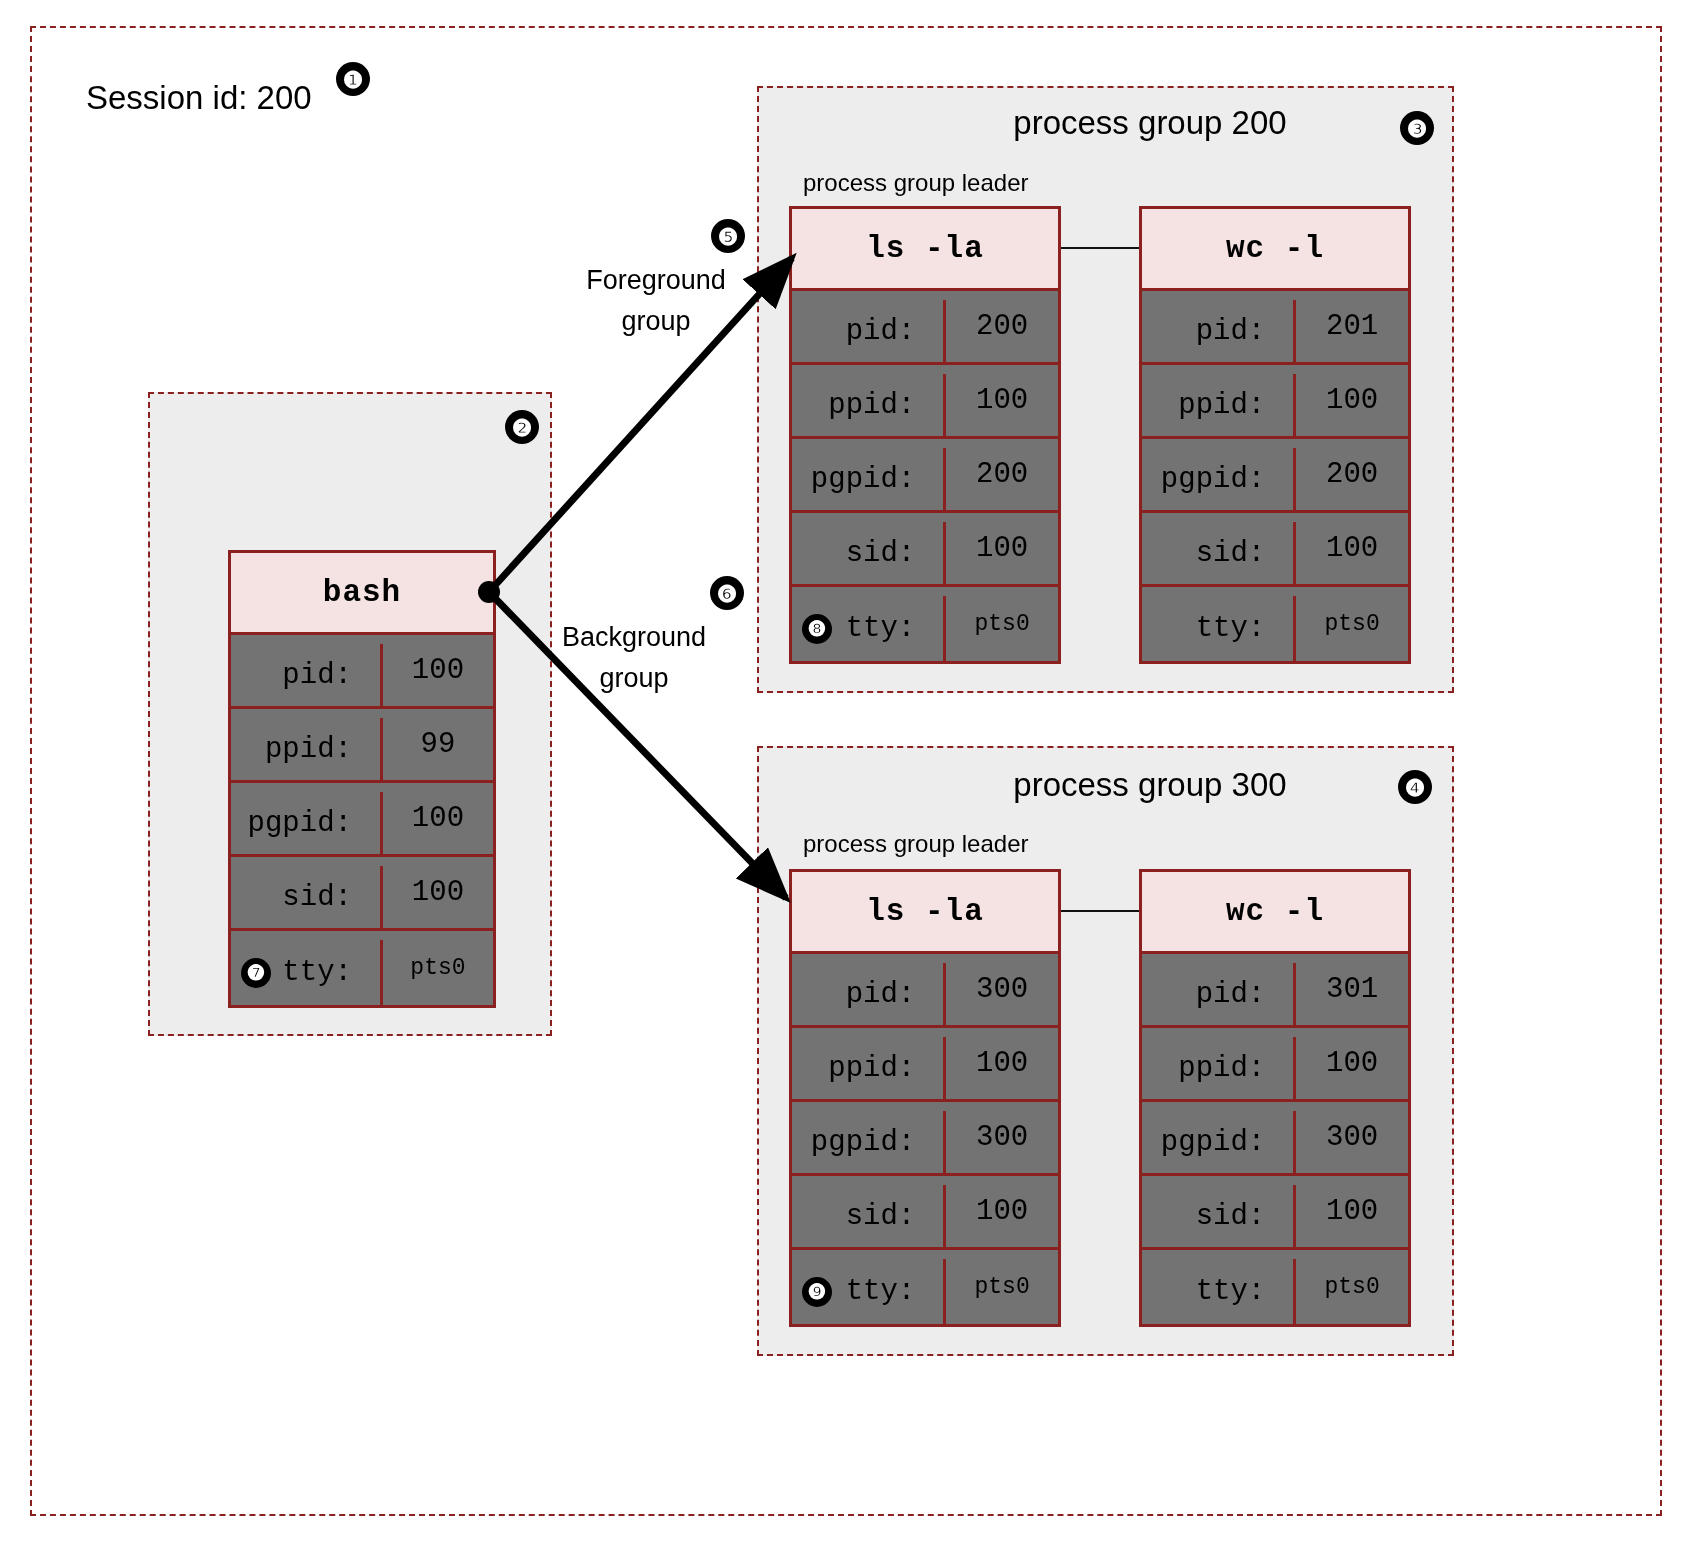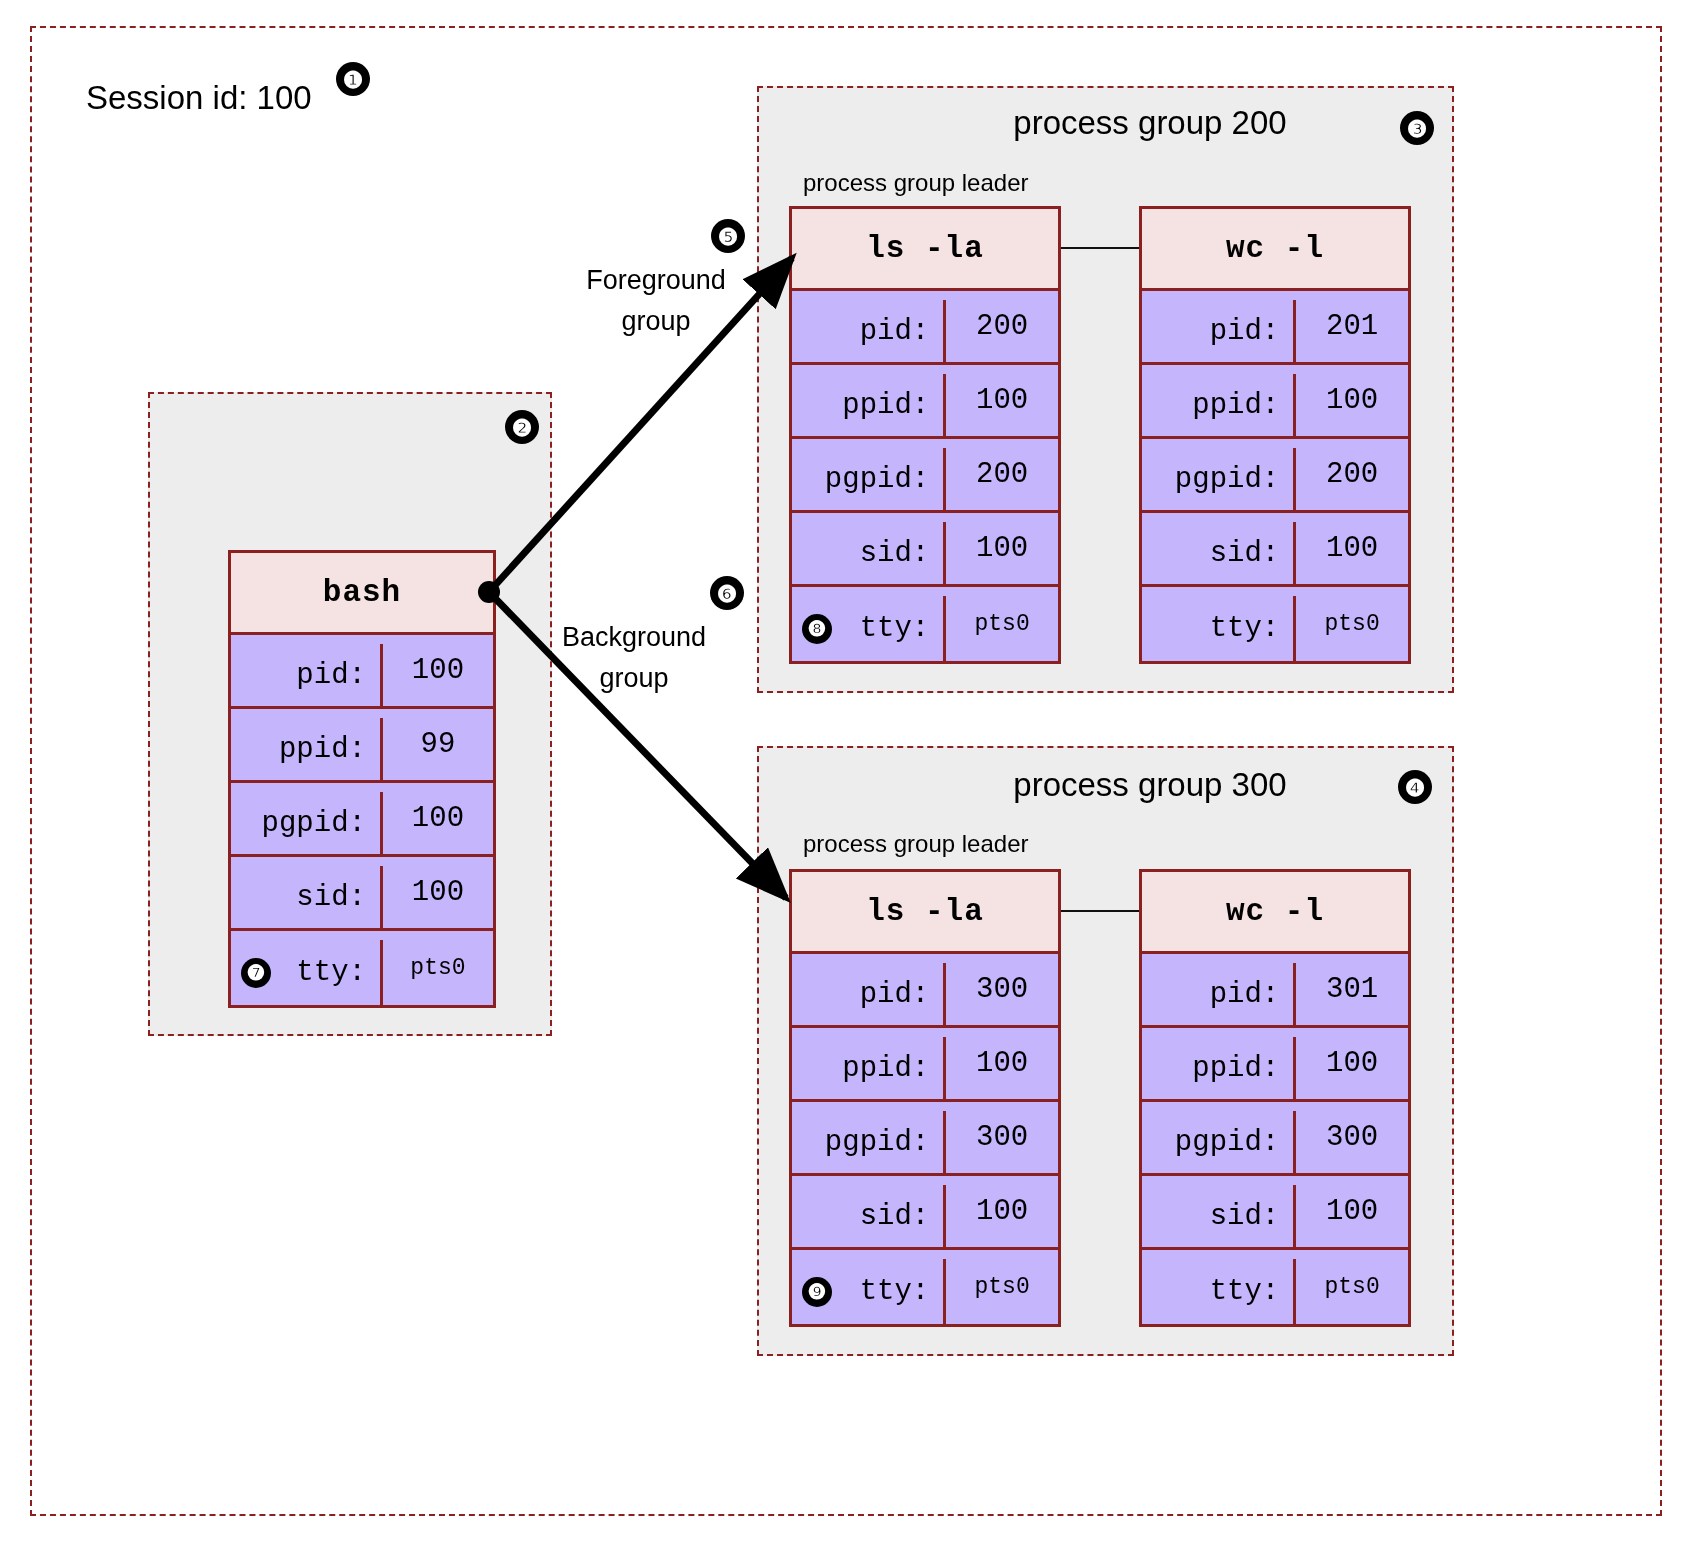--- a/index.html
+++ b/index.html
@@ -77,21 +77,21 @@
     white-space: pre-line;
   }
   #fg-label { left: 553px; top: 260px; width: 206px; }
   #bg-label { left: 531px; top: 617px; width: 206px; }
 
   
   .proc-table {
     position: absolute;
     border: 3px solid #8b2020;
     box-sizing: border-box;
-    background: #c4b5fd;
+    background: #737373;
   }
   .proc-head {
     background: #f5e3e3;
     border-bottom: 3px solid #8b2020;
     font-family: "Liberation Mono", monospace;
     font-weight: bold;
     font-size: 31px;
     text-align: center;
     letter-spacing: 1px;
     display: flex;
@@ -107,21 +107,21 @@
   }
   .proc-row:last-child { border-bottom: none; }
   .cell-key {
     flex: 0 0 58%;
     border-right: 3px solid #8b2020;
     font-family: "Liberation Mono", monospace;
     font-size: 29px;
     display: flex;
     align-items: center;
     justify-content: flex-end;
-    padding-right: 14px;
+    padding-right: 28px;
     box-sizing: border-box;
     position: relative;
     margin-top: 9px;
   }
   .cell-val {
     flex: 1 1 auto;
     font-family: "Liberation Mono", monospace;
     font-size: 29px;
     display: flex;
     align-items: center;
@@ -194,21 +194,21 @@
     pointer-events: none;
   }
 </style>
 </head>
 <body>
 
 <div id="stage">
 
   <div class="session-box"></div>
 
-  <div class="session-title">Session id: 100</div>
+  <div class="session-title">Session id: 200</div>
   <div class="badge" id="badge-1">❶</div>
 
   <div class="pg-box" id="pg100-box"></div>
   <div class="badge" id="badge-2">❷</div>
 
   <div class="proc-table" id="t-bash">
     <div class="proc-head">bash</div>
     <div class="proc-row">
       <div class="cell-key">pid:</div>
       <div class="cell-val">100</div>

